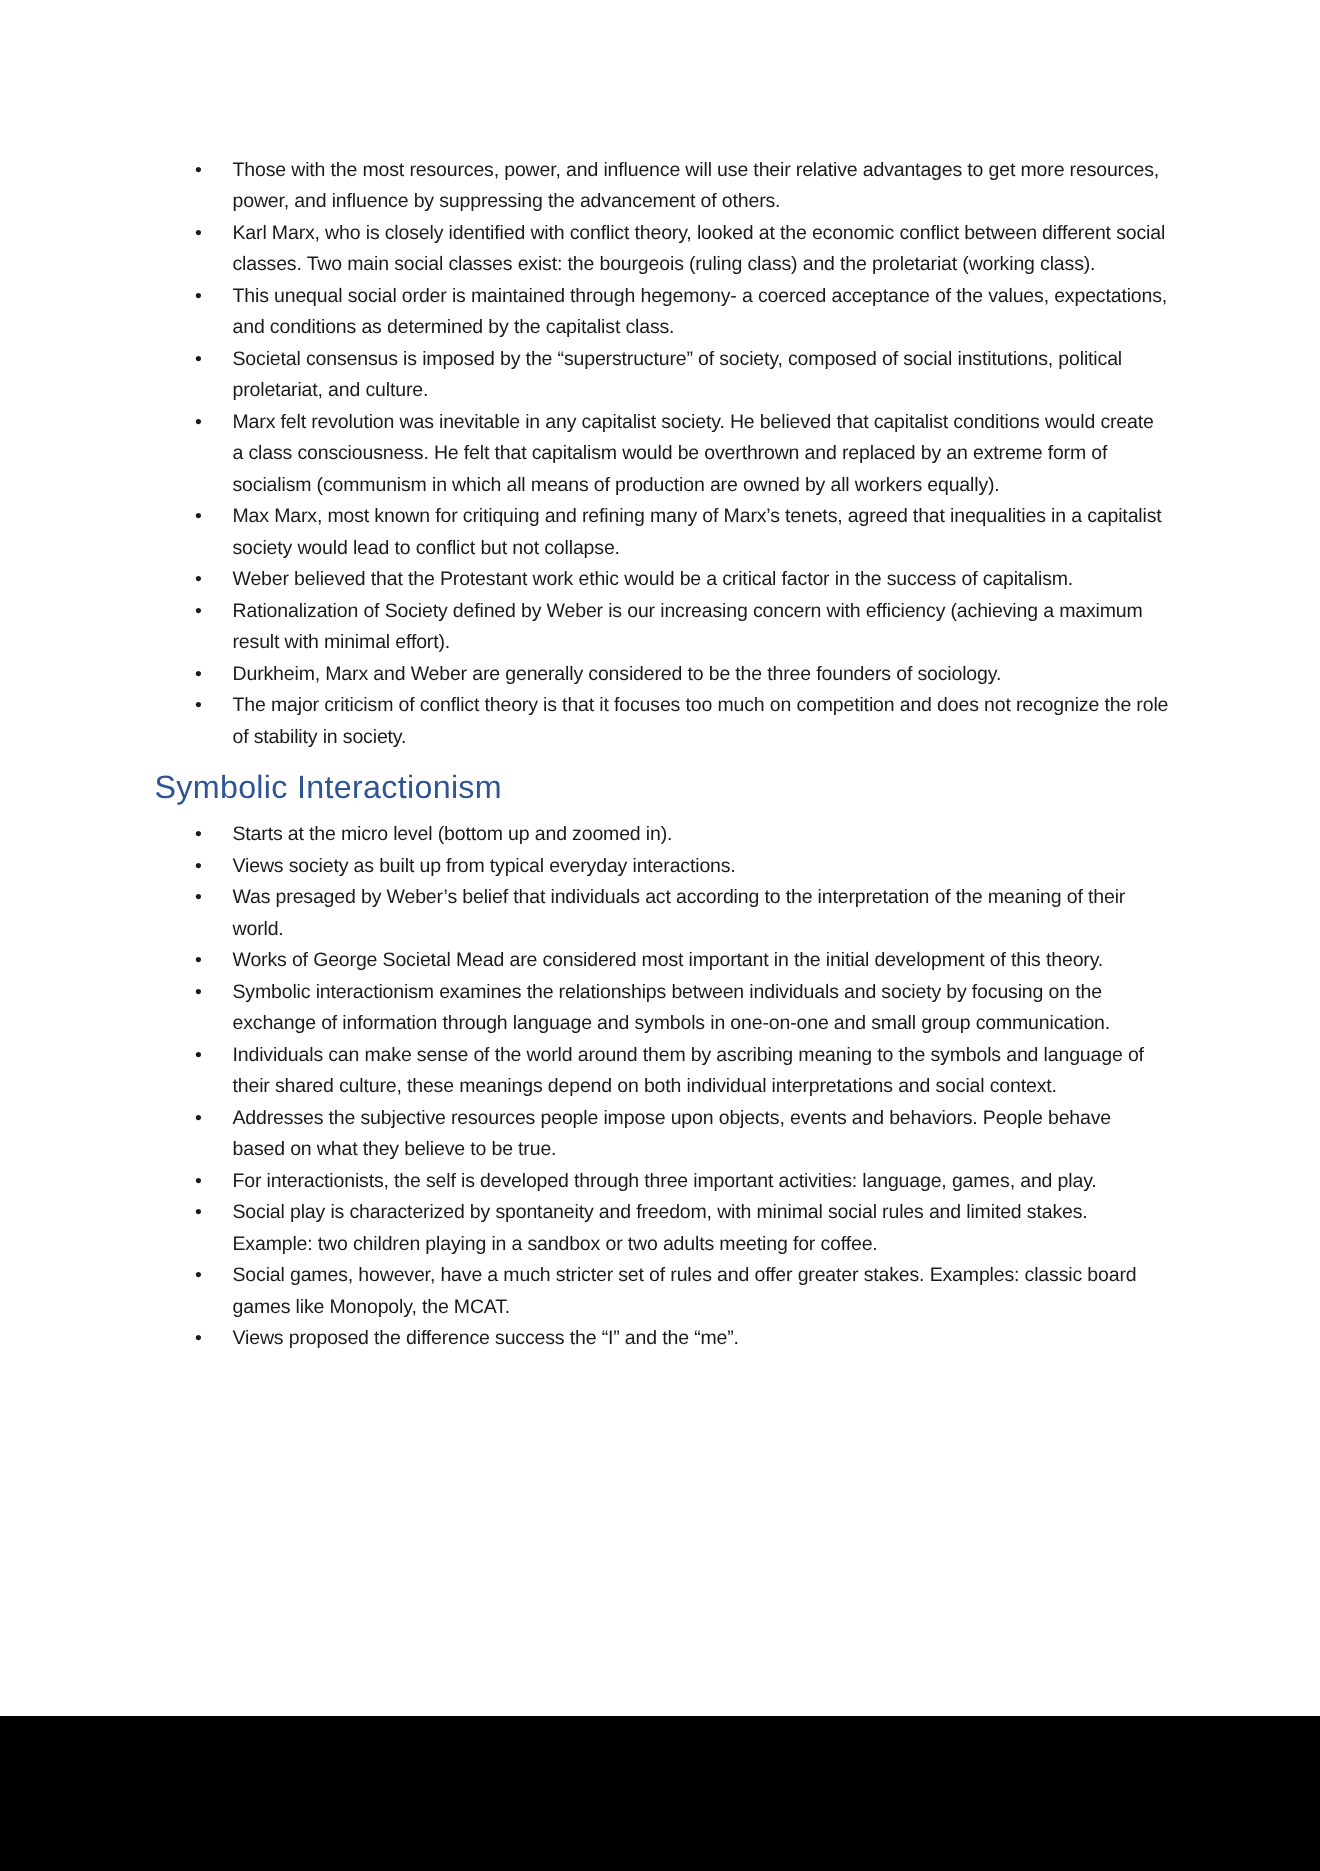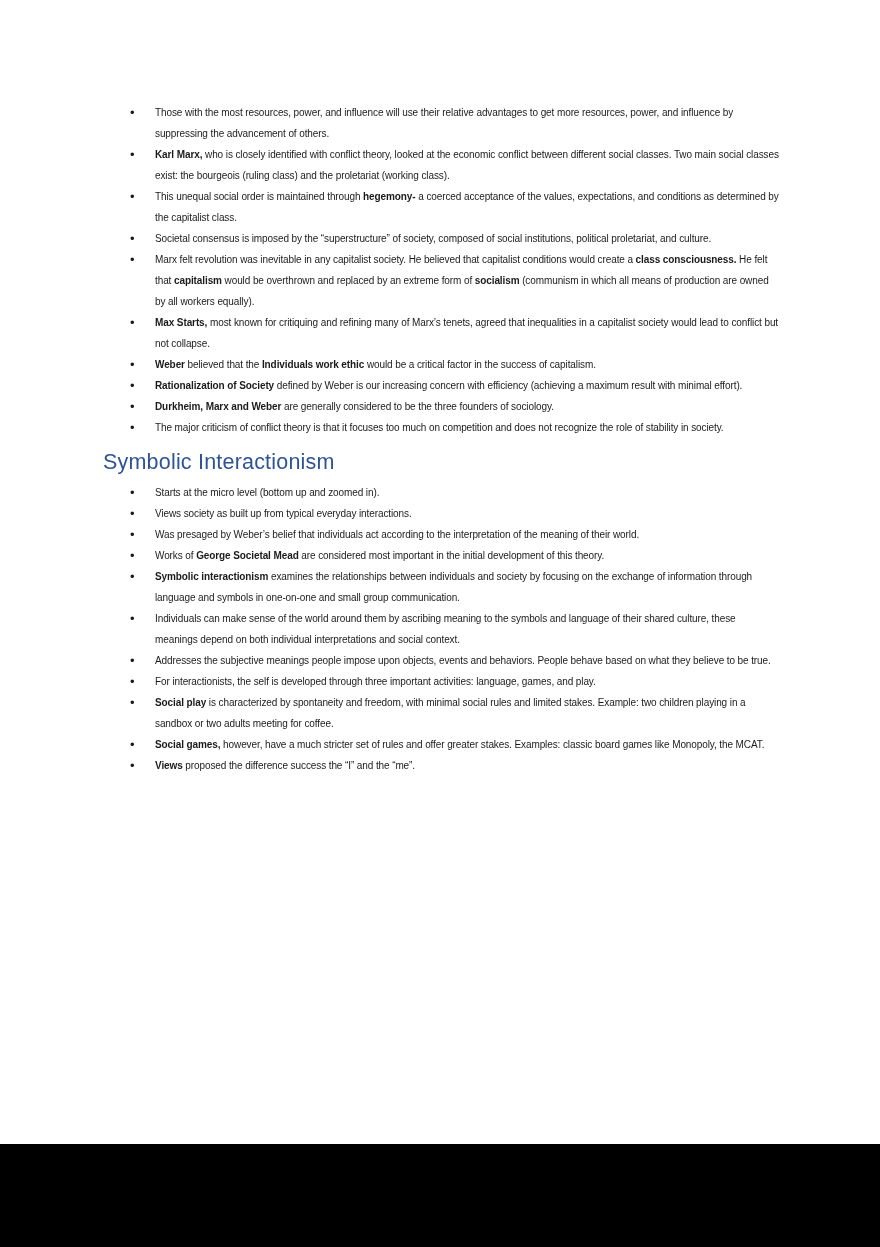--- a/index.html
+++ b/index.html
@@ -25,25 +25,25 @@
   }
   .bullet-dot {
     flex: 0 0 25px;
     width: 25px;
     font-size: 13px;
     line-height: 21px;
     color: #1b1b1b;
   }
   .bullet-text {
     flex: 1;
-    font-size: 10px;
+    font-size: 13px;
     line-height: 21px;
     letter-spacing: -0.1px;
   }
-  .bullet-text .bold { font-weight: bold; }
+  .bullet-text .bold { font-weight: normal; }
   .section-heading {
     font-size: 21.5px;
     font-weight: normal;
     letter-spacing: 0.2px;
     margin: 10px 0 6px 0;
     line-height: 28px;
   }
   .letterbox-bottom {
     position: absolute;
     left: 0;
@@ -72,25 +72,25 @@
       <div class="bullet-item">
         <span class="bullet-dot">•</span>
         <span class="bullet-text"><span>Societal consensus is imposed by the “superstructure” of society, composed of social institutions, political proletariat, and culture.</span></span>
       </div>
       <div class="bullet-item">
         <span class="bullet-dot">•</span>
         <span class="bullet-text"><span>Marx felt revolution was inevitable in any capitalist society. He believed that capitalist conditions would create a </span><span class="bold">class consciousness.</span><span> He felt that </span><span class="bold">capitalism</span><span> would be overthrown and replaced by an extreme form of </span><span class="bold">socialism</span><span> (communism in which all means of production are owned by all workers equally).</span></span>
       </div>
       <div class="bullet-item">
         <span class="bullet-dot">•</span>
-        <span class="bullet-text"><span class="bold">Max Starts,</span><span> most known for critiquing and refining many of Marx’s tenets, agreed that inequalities in a capitalist society would lead to conflict but not collapse.</span></span>
+        <span class="bullet-text"><span class="bold">Max Marx,</span><span> most known for critiquing and refining many of Marx’s tenets, agreed that inequalities in a capitalist society would lead to conflict but not collapse.</span></span>
       </div>
       <div class="bullet-item">
         <span class="bullet-dot">•</span>
-        <span class="bullet-text"><span class="bold">Weber</span><span> believed that the </span><span class="bold">Individuals work ethic</span><span> would be a critical factor in the success of capitalism.</span></span>
+        <span class="bullet-text"><span class="bold">Weber</span><span> believed that the </span><span class="bold">Protestant work ethic</span><span> would be a critical factor in the success of capitalism.</span></span>
       </div>
       <div class="bullet-item">
         <span class="bullet-dot">•</span>
         <span class="bullet-text"><span class="bold">Rationalization of Society</span><span> defined by Weber is our increasing concern with efficiency (achieving a maximum result with minimal effort).</span></span>
       </div>
       <div class="bullet-item">
         <span class="bullet-dot">•</span>
         <span class="bullet-text"><span class="bold">Durkheim, Marx and Weber</span><span> are generally considered to be the three founders of sociology.</span></span>
       </div>
       <div class="bullet-item">
@@ -117,21 +117,21 @@
       <div class="bullet-item">
         <span class="bullet-dot">•</span>
         <span class="bullet-text"><span class="bold">Symbolic interactionism</span><span> examines the relationships between individuals and society by focusing on the exchange of information through language and symbols in one-on-one and small group communication.</span></span>
       </div>
       <div class="bullet-item">
         <span class="bullet-dot">•</span>
         <span class="bullet-text"><span>Individuals can make sense of the world around them by ascribing meaning to the symbols and language of their shared culture, these meanings depend on both individual interpretations and social context.</span></span>
       </div>
       <div class="bullet-item">
         <span class="bullet-dot">•</span>
-        <span class="bullet-text"><span>Addresses the subjective meanings people impose upon objects, events and behaviors. People behave based on what they believe to be true.</span></span>
+        <span class="bullet-text"><span>Addresses the subjective resources people impose upon objects, events and behaviors. People behave based on what they believe to be true.</span></span>
       </div>
       <div class="bullet-item">
         <span class="bullet-dot">•</span>
         <span class="bullet-text"><span>For interactionists, the self is developed through three important activities: language, games, and play.</span></span>
       </div>
       <div class="bullet-item">
         <span class="bullet-dot">•</span>
         <span class="bullet-text"><span class="bold">Social play</span><span> is characterized by spontaneity and freedom, with minimal social rules and limited stakes. Example: two children playing in a sandbox or two adults meeting for coffee.</span></span>
       </div>
       <div class="bullet-item">

